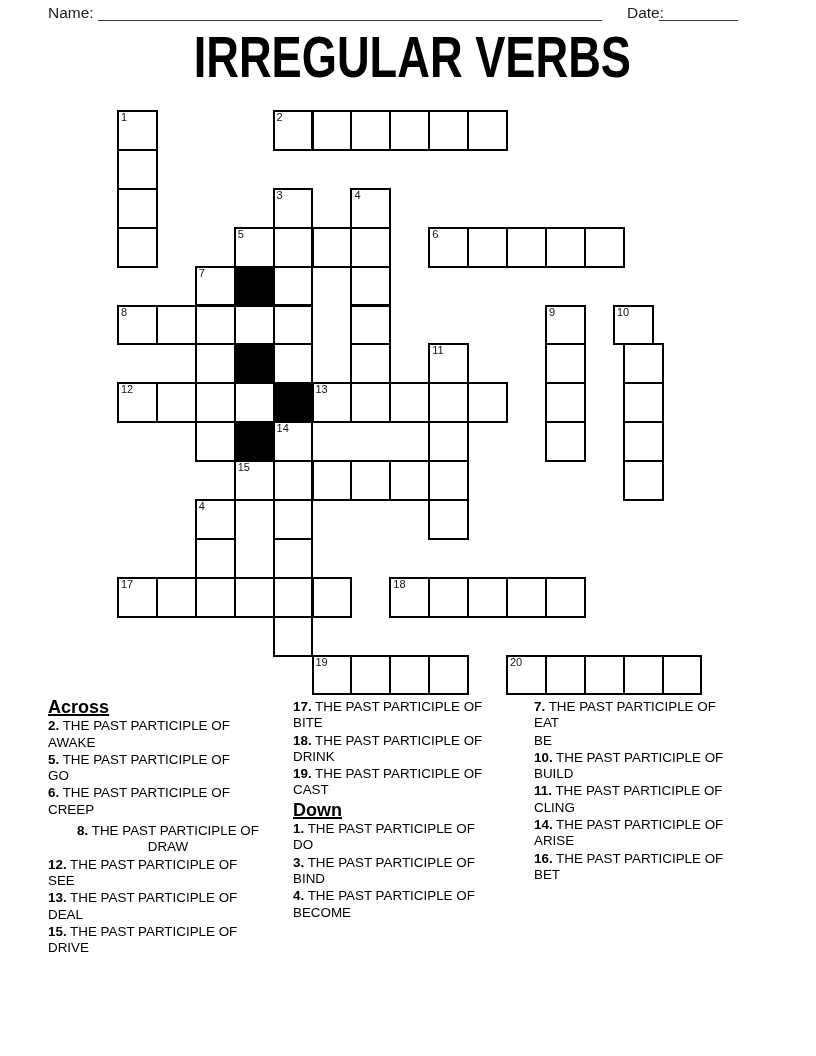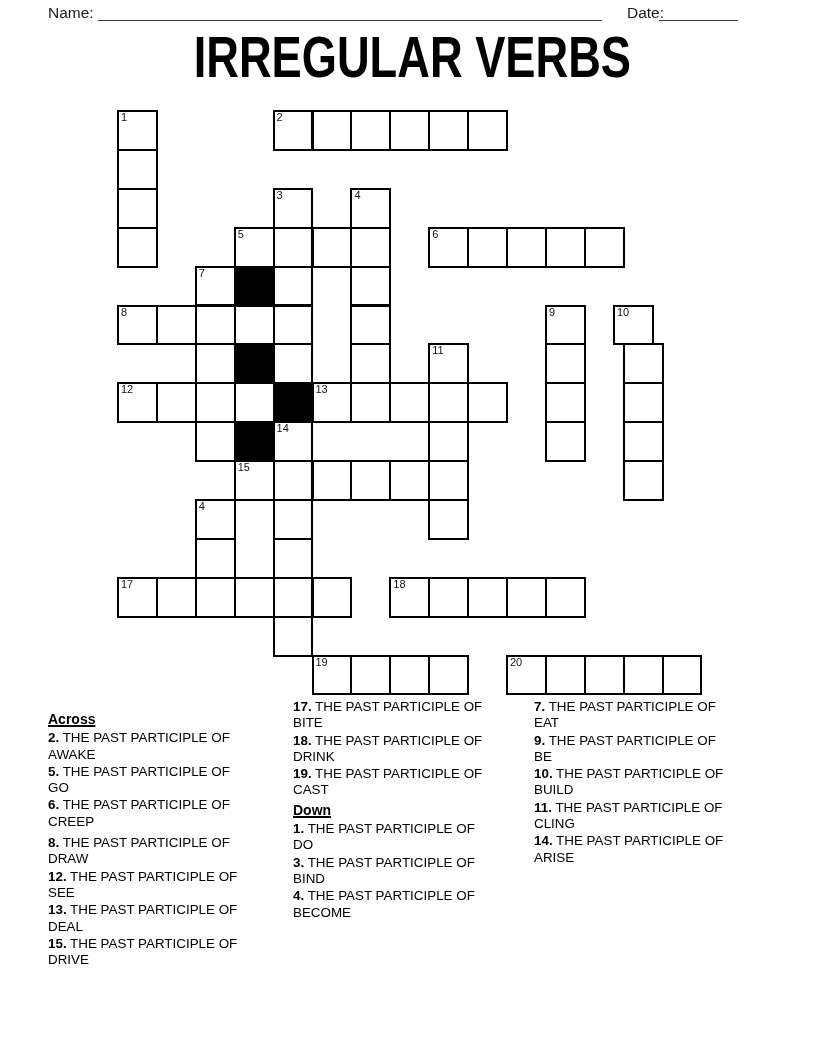--- a/index.html
+++ b/index.html
@@ -30,26 +30,26 @@
   .cell.black { background:#000; }
   .cellnum {
     position:absolute; top:0; left:2px; font-size:11px; line-height:11.5px; color:#111;
   }
   
   .clue-col { position:absolute; top:699px; width:240px; font-size:13.4px; line-height:16.3px; }
   #clue-col-0 { left:48px; }
   #clue-col-1 { left:293px; }
   #clue-col-2 { left:534px; }
   .clue-header {
-    font-weight:bold; font-size:14px; margin:12px 0 3px 0;
+    font-weight:bold; font-size:18px; margin:0 0 3px 0;
     text-decoration:underline; text-decoration-thickness:1.5px;
   }
   #clue-col-1 .clue-header { margin-top:3px; }
   .clue { margin:0 0 1px 0; }
-  #clue-col-0 > :nth-child(5) { margin-top:5px; } 
+  #clue-col-0 > :nth-child(5) { margin-top:5px;text-align:center; } 
   .clue .num { font-weight:bold; }
   .clue .word { }
 </style>
 </head>
 <body>
 
 <div>
 
   <span id="name-label" class="hdr-label">Name:</span>
   <span id="name-line" class="blank-line"></span>
@@ -251,32 +251,33 @@
         <div><span class="num">4.</span> <span class="txt">THE PAST PARTICIPLE OF</span></div>
         <div class="word">BECOME</div>
       </div>
     </div>
   <div id="clue-col-2" class="clue-col">
       <div class="clue">
         <div><span class="num">7.</span> <span class="txt">THE PAST PARTICIPLE OF</span></div>
         <div class="word">EAT</div>
       </div>
       <div class="clue">
-        <div><span class="num">9.</span> <span class="txt">THE PAST PARTICIPLE OF</span></div>
         <div class="word">BE</div>
       </div>
       <div class="clue">
         <div><span class="num">10.</span> <span class="txt">THE PAST PARTICIPLE OF</span></div>
         <div class="word">BUILD</div>
       </div>
       <div class="clue">
         <div><span class="num">11.</span> <span class="txt">THE PAST PARTICIPLE OF</span></div>
         <div class="word">CLING</div>
       </div>
       <div class="clue">
         <div><span class="num">14.</span> <span class="txt">THE PAST PARTICIPLE OF</span></div>
         <div class="word">ARISE</div>
       </div>
       <div class="clue">
+        <div><span class="num">16.</span> <span class="txt">THE PAST PARTICIPLE OF</span></div>
+        <div class="word">BET</div>
       </div>
     </div>
 
 </div>
 
 </body></html>

